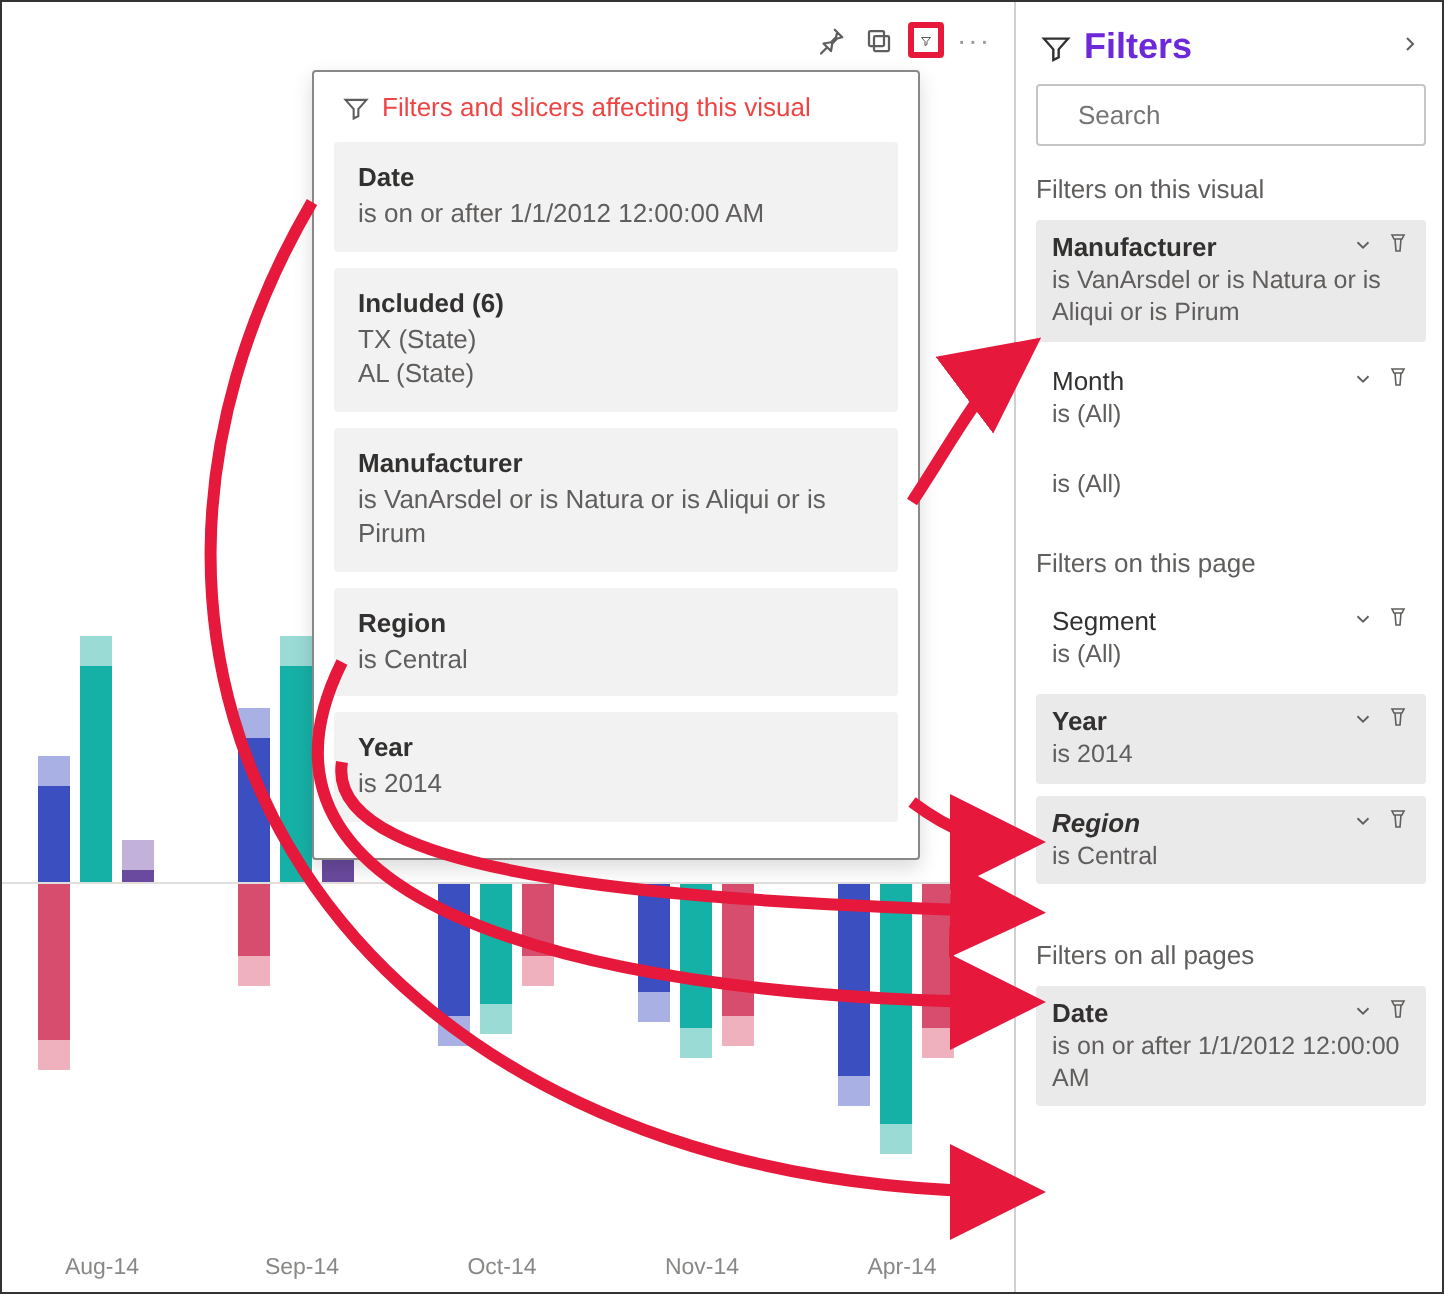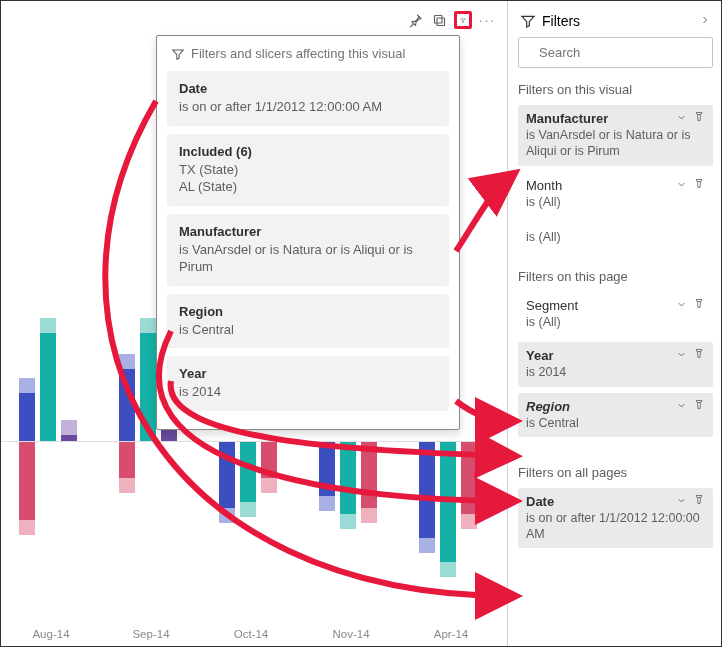--- a/index.html
+++ b/index.html
@@ -56,21 +56,21 @@
     border: 1px solid #8a8886;
     border-radius: 2px;
     box-shadow: 0 4px 10px rgba(0,0,0,.15);
     z-index: 10;
   }
   .popup-header {
     display: flex;
     align-items: flex-end;
     gap: 6px;
     padding: 10px 14px;
-    color: #737373;
+    color: #ef4444;
   }
   .popup-body { padding: 0 10px 10px 10px; }
   .p-card {
     background: #f2f2f2;
     border-radius: 2px;
     padding: 10px 12px;
     margin-bottom: 8px;
   }
   .p-card .title { font-weight: 700; color: #323130; margin-bottom: 2px; }
   .p-card .desc { color: #605e5c; line-height: 1.35; }
@@ -85,21 +85,21 @@
     padding: 8px 8px 12px 10px;
     overflow: hidden;
   }
   .pane-header {
     display: flex;
     align-items: center;
     justify-content: space-between;
     padding: 4px 2px 8px 2px;
   }
   .pane-header .title-row { display: flex; align-items: center; gap: 6px; }
-  .pane-header .title { font-size: 14px; font-weight: 400; color: #000000; }
+  .pane-header .title { font-size: 18px; font-weight: 700; color: #6d28d9; }
   .search-box {
     width: 100%;
     border: 1px solid #c8c6c4;
     border-radius: 2px;
     padding: 6px 18px;
     color: #605e5c;
     margin-bottom: 14px;
     background:#fff;
   }
   .search-box input {

